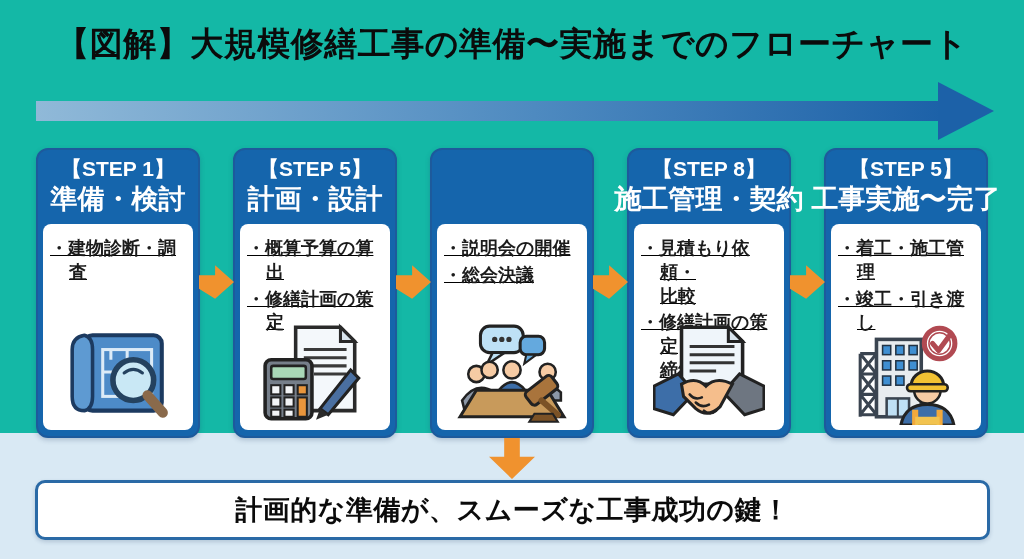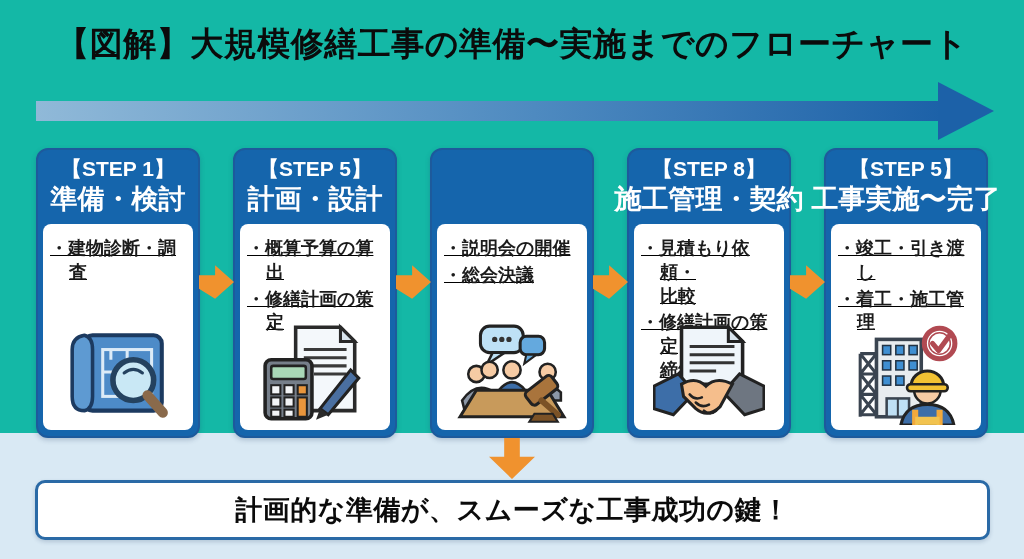--- a/index.html
+++ b/index.html
@@ -204,22 +204,22 @@
     </div>
   </div>
 
   <div class="step-box s5">
     <div class="step-header">
       <div class="step-label">【STEP 5】</div>
       <div class="step-title">工事実施〜完了</div>
     </div>
     <div class="step-body">
       <div class="step-bullets">
+        <div class="bullet">・着工・施工管理</div>
         <div class="bullet">・竣工・引き渡し</div>
-        <div class="bullet">・着工・施工管理</div>
       </div>
       <div class="step-icon">
         <svg viewBox="0 0 110 100">
           <path d="M10 30 V92 M26 30 V92 M10 30 H26 M10 50 H26 M10 70 H26 M10 90 H26 M10 30 L26 50 M26 30 L10 50 M10 50 L26 70 M26 50 L10 70 M10 70 L26 90 M26 70 L10 90" fill="none" stroke="#3A4450" stroke-width="3"></path>
           <rect x="26" y="16" width="44" height="76" fill="#E8ECEF" stroke="#3A4450" stroke-width="3.5"></rect>
           <g fill="#3F8FD2" stroke="#223344" stroke-width="1.5">
             <rect x="32" y="22" width="8" height="9"></rect>
               <rect x="45" y="22" width="8" height="9"></rect>
               <rect x="58" y="22" width="8" height="9"></rect>
             <rect x="32" y="37" width="8" height="9"></rect>

